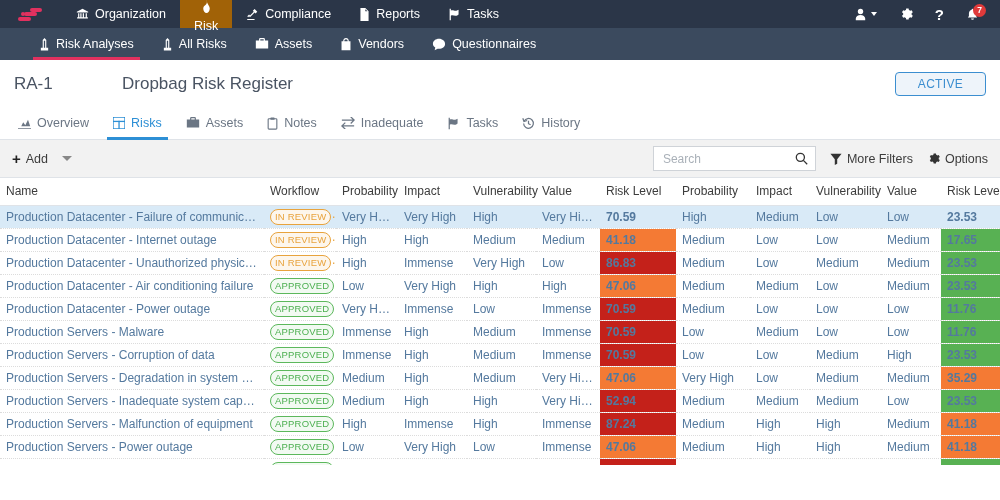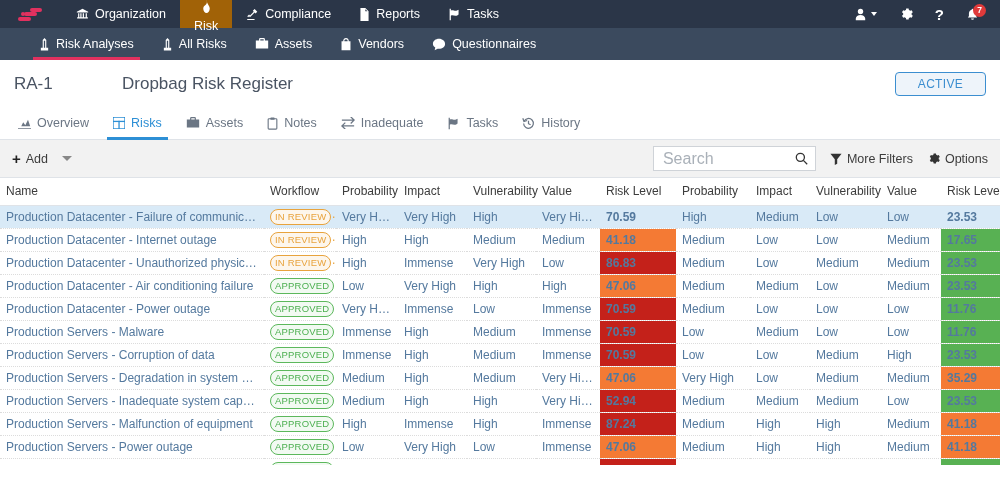--- a/index.html
+++ b/index.html
@@ -163,21 +163,21 @@
   }
   .tb-right { margin-left: auto; display: flex; align-items: center; gap: 14px; }
   .search-box {
     width: 163px; height: 25px;
     background: #fff; border: 1px solid #cfd3d8;
     display: flex; align-items: center;
     padding: 0 7px;
   }
   .search-box input {
     border: none; outline: none; flex: 1;
-    font-size: 16px; color: #a21caf;
+    font-size: 12px; color: #a21caf;
     font-family: "Liberation Sans", sans-serif;
     background: transparent; min-width: 0;
   }
   .search-box input::placeholder { color: #a9b0b8; }
   .tb-link {
     display: flex; align-items: center; gap: 5px;
     font-size: 12.5px; color: #3c3c3c; cursor: pointer;
   }
 
   

